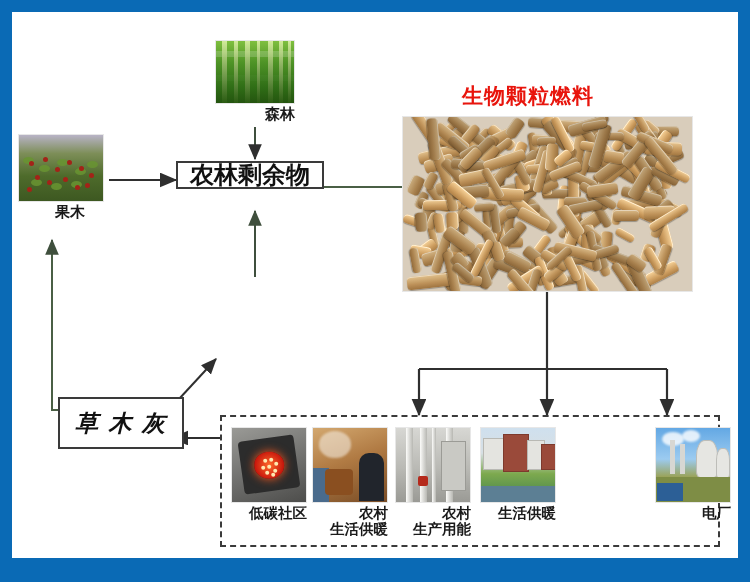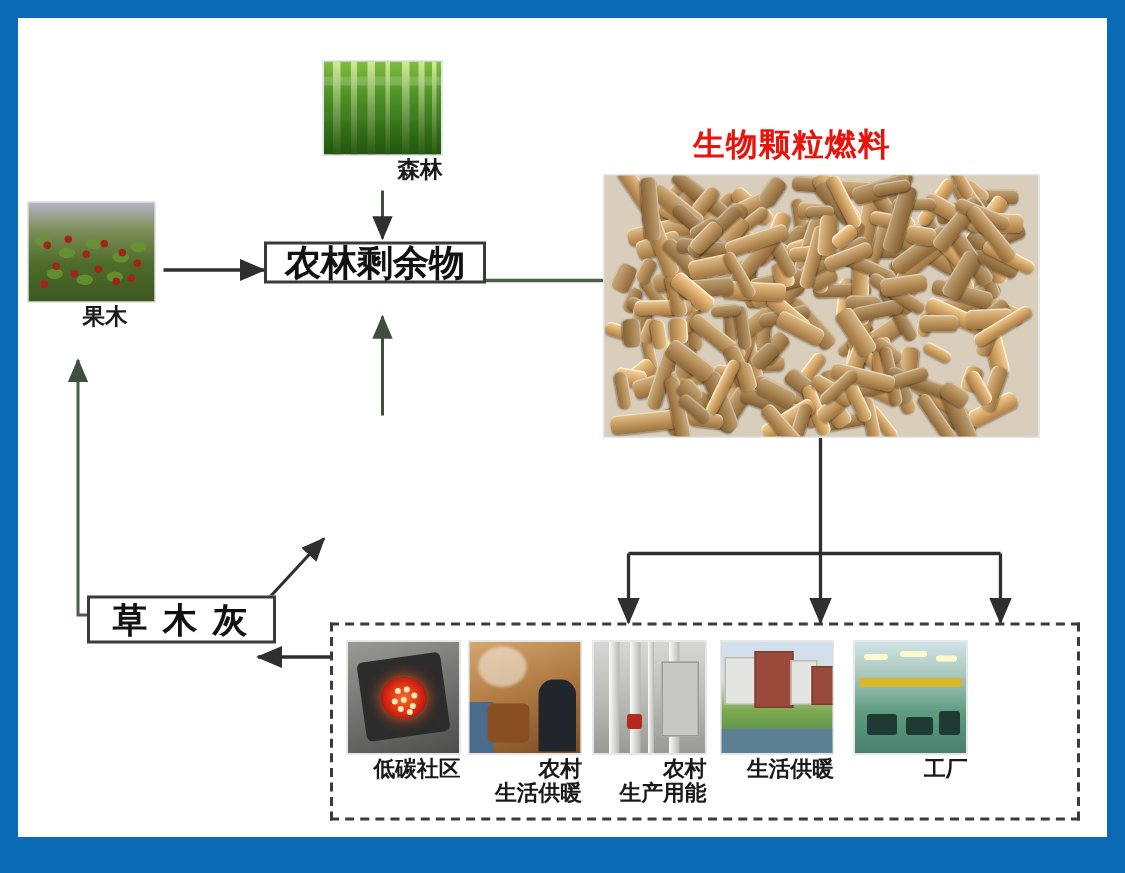--- a/index.html
+++ b/index.html
@@ -227,21 +227,21 @@
         </div>
       </div>
       <div class="cap" style="font-size:15px;">果木</div>
     </div>
 
 
     <div class="boxnode" style="left:164px;top:149px;width:148px;height:28px;font-size:24px;letter-spacing:0px;">
       <span>农林剩余物</span>
     </div>
 
-    <div class="boxnode" style="left:46px;top:385px;width:126px;height:32px;font-size:23px;letter-spacing:2px;">
+    <div class="boxnode" style="left:46px;top:385px;width:126px;height:52px;font-size:23px;letter-spacing:2px;font-style:italic;">
       <span>草 木 灰</span>
     </div>
 
     <div id="pellet-title" style="left:450px;top:70px;">生物颗粒燃料</div>
 
     <div class="node" style="left:390px;top:104px;">
       <div class="photo" style="width:289px;height:174px;">
         <div class="pic art-pellets" id="pelletfield">
             <i style="width: 26.2761px; height: 8.48905px; left: 95.2528px; top: 40.5169px; transform: rotate(-14.8deg); filter: brightness(0.84);"></i>
             <i style="width: 25.2511px; height: 11.8823px; left: 86.4514px; top: 131.756px; transform: rotate(-89.1deg); filter: brightness(0.87);"></i>
@@ -562,30 +562,31 @@
           <div class="bld2" style="left:2px;top:10px;width:20px;height:30px;"></div>
           <div class="bld" style="left:22px;top:6px;width:24px;height:36px;"></div>
           <div class="bld2" style="left:46px;top:12px;width:16px;height:28px;"></div>
           <div class="bld" style="left:60px;top:16px;width:14px;height:24px;"></div>
           <div class="water"></div>
         </div>
       </div>
       <div class="cap">生活供暖</div>
     </div>
 
-    <div class="use-item" style="left:557px;top:415px;">
+
+    <div class="use-item" style="left:643px;top:415px;">
       <div class="photo">
-        <div class="pic art-fact">
-          <div class="lamp" style="left:6px;top:8px;width:16px;"></div>
-          <div class="lamp" style="left:30px;top:6px;width:18px;"></div>
-          <div class="lamp" style="left:54px;top:9px;width:14px;"></div>
-          <div class="beam"></div>
-          <div class="mach" style="left:8px;top:48px;width:20px;height:14px;"></div>
-          <div class="mach" style="left:34px;top:50px;width:18px;height:12px;"></div>
-          <div class="mach" style="left:56px;top:46px;width:14px;height:16px;"></div>
-        </div>
-      </div>
-      <div class="cap">工厂</div>
-    </div>
-
+        <div class="pic art-power">
+          <div class="plume" style="left:6px;top:4px;width:22px;height:14px;"></div>
+          <div class="plume" style="left:26px;top:2px;width:18px;height:12px;"></div>
+          <div class="stack" style="left:14px;top:12px;height:34px;"></div>
+          <div class="stack" style="left:24px;top:16px;height:30px;"></div>
+          <div class="tower" style="left:40px;top:12px;width:20px;height:36px;border-radius:40% 40% 18% 18%;"></div>
+          <div class="tower" style="left:60px;top:20px;width:12px;height:28px;border-radius:40% 40% 14% 14%;"></div>
+          <div class="ground"></div>
+          <div class="blue"></div>
+        </div>
+      </div>
+      <div class="cap">电厂</div>
+    </div>
 
   </div>
 </div>
 
 </body></html>

